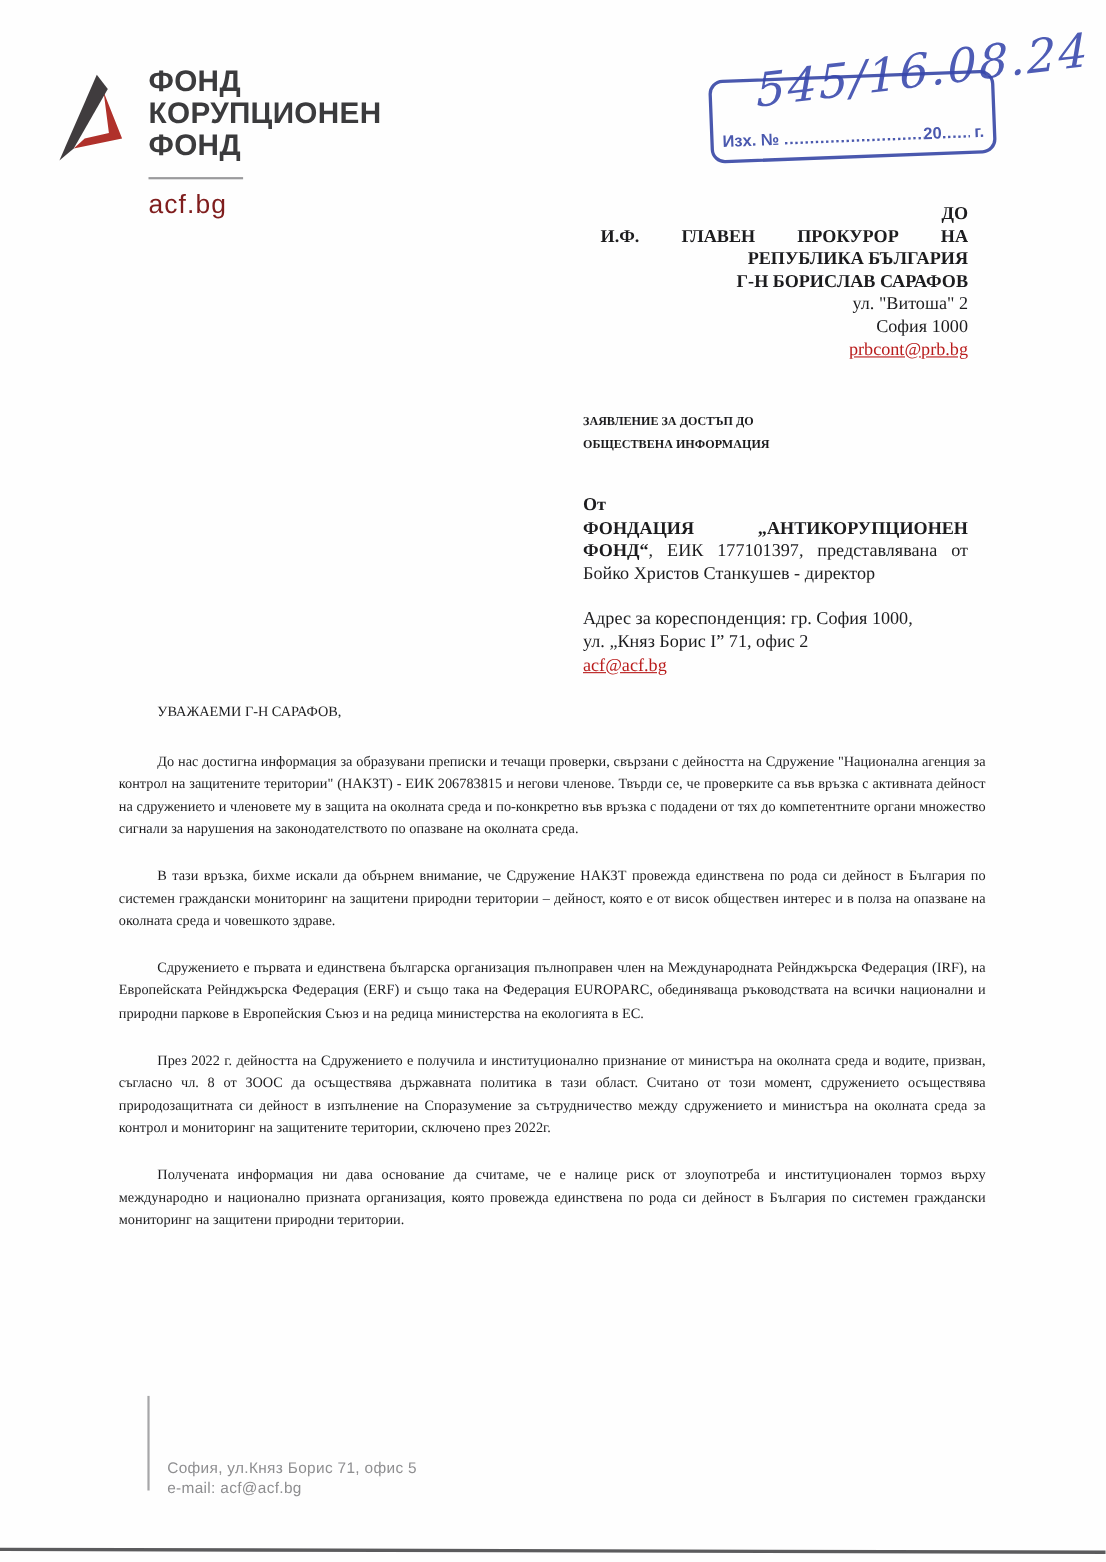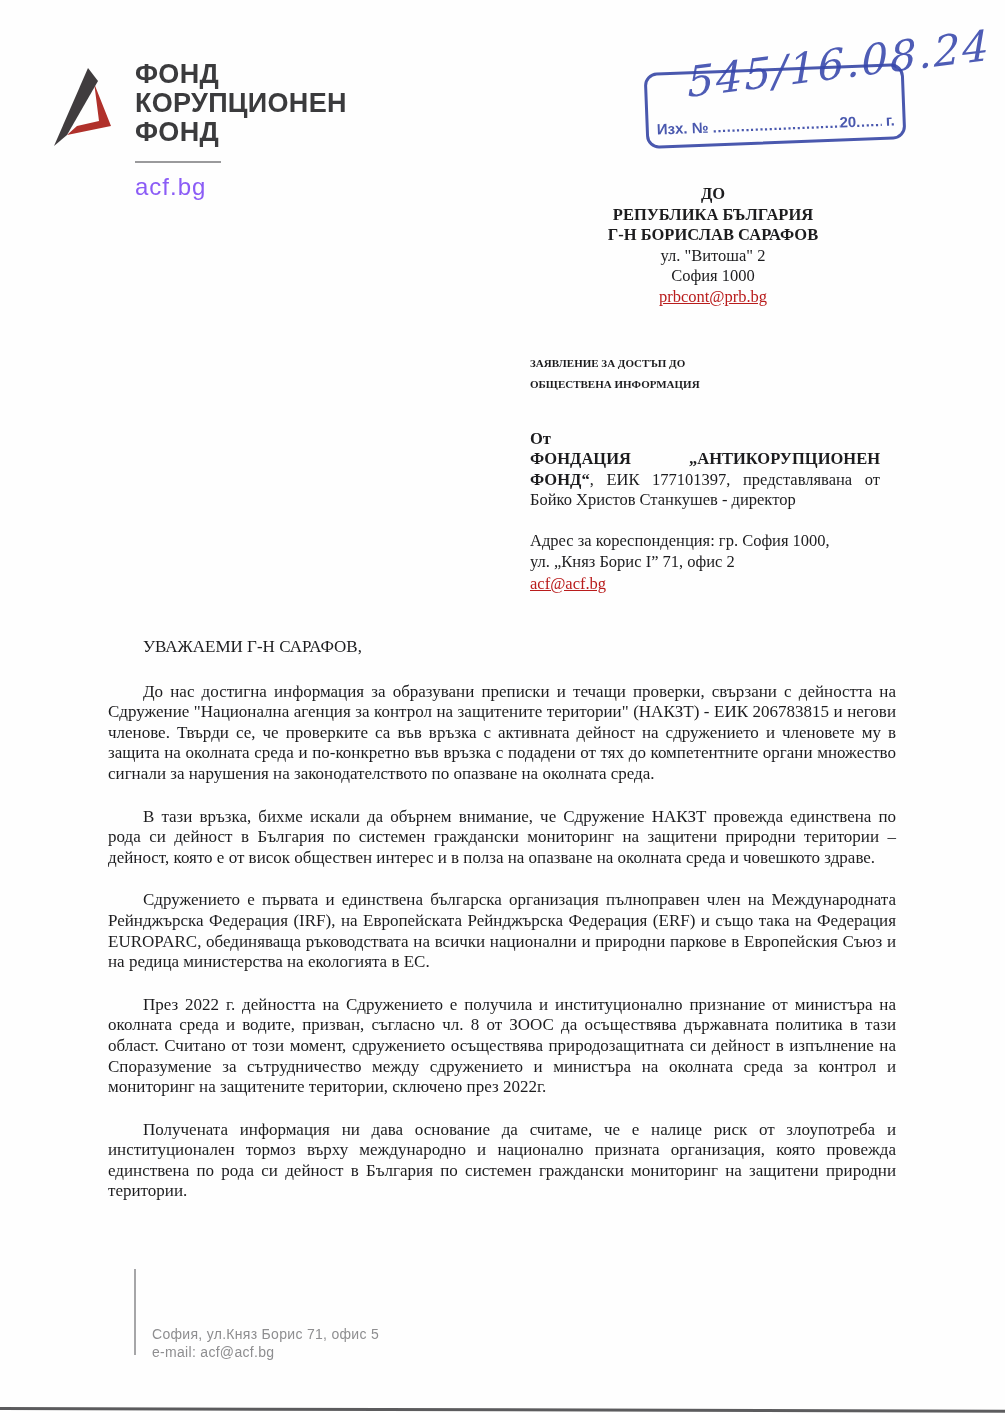--- a/index.html
+++ b/index.html
@@ -17,21 +17,21 @@
   .logo-text {
     position:absolute; left:82px; top:0;
     font-family:"Liberation Sans", sans-serif;
     font-weight:bold; font-size:27px; line-height:29px;
     color:#3b3b3d; letter-spacing:0.3px; white-space:nowrap;
   }
   .logo-rule { position:absolute; left:82px; top:101px; width:86px; height:2px; background:#9a9a9c; }
   .logo-site {
     position:absolute; left:82px; top:113px;
     font-family:"Liberation Sans", sans-serif;
-    font-size:24px; color:#8b5cf6; letter-spacing:1px;text-align:center;
+    font-size:24px; color:#7f1d1d; letter-spacing:1px;text-align:center;
   }
   
   .stamp {
     position:absolute; left:645px; top:68px; width:260px; height:76px;
     border:3px solid #3b4ba8; border-radius:13px;
     transform:rotate(-2.2deg);
     color:#3b4ba8;
     font-family:"Liberation Sans", sans-serif;
     font-weight:bold; font-size:15px;
     display:flex; align-items:flex-end;
@@ -43,32 +43,32 @@
   .stamp-hand {
     position:absolute; left:688px; top:58px;
     font-family:"DejaVu Serif", serif; font-style:italic;
     font-size:42px; color:#3646ac; letter-spacing:2px;
     transform:rotate(-7deg) skewX(-6deg);
     transform-origin:left bottom;
     opacity:0.88; white-space:nowrap;
   }
   
   .right-col { position:absolute; left:530px; top:184px; width:350px; font-size:16.5px; line-height:20.6px; }
-  .recipient div { text-align:center;margin-left:16px; }
+  .recipient div { text-align:right;margin-left:16px; }
   .bold { font-weight:bold; }
   .spread { text-align:justify; text-align-last:justify; }
   .u-link { text-decoration:underline; color:#b91c1c; }
   .subject { margin-top:45px; font-weight:bold; font-size:11px; line-height:21px; }
   .from-block { margin-top:34px; }
   .from-body { text-align:justify; }
   .addr-block { margin-top:19px; line-height:21.5px; }
   
   .letter-body {
     position:absolute; left:108px; top:637px; width:788px;
-    font-size:17px; line-height:20.6px;
+    font-size:13px; line-height:20.6px;
   }
   .salutation { text-indent:35px; margin-bottom:24px; }
   .letter-body p { text-align:justify; text-indent:35px; margin-bottom:22px; }
   
   .footer-rule { position:absolute; left:134px; top:1269px; width:2px; height:86px; background:#a6a6a8; }
   .footer-text {
     position:absolute; left:152px; top:1326px;
     font-family:"Liberation Sans", sans-serif;
     font-size:14px; line-height:17.5px; color:#8e8e90; letter-spacing:0.3px;
   }
@@ -98,20 +98,21 @@
 <div class="stamp">
   <div class="stamp-line">
     <span>Изх. №</span>&nbsp;<span class="stamp-dots">..............................</span><span>20</span><span class="stamp-dots">......</span>&nbsp;<span>г.</span>
   </div>
 </div>
 <div class="stamp-hand">545/16.08.24</div>
 
 <div class="right-col">
   <div class="recipient bold">
     <div>ДО</div>
+    <div class="spread">И.Ф. ГЛАВЕН ПРОКУРОР НА</div>
     <div>РЕПУБЛИКА БЪЛГАРИЯ</div>
     <div>Г-Н БОРИСЛАВ САРАФОВ</div>
     <div style="font-weight:normal">ул. "Витоша" 2</div>
     <div style="font-weight:normal">София 1000</div>
     <div style="font-weight:normal"><span class="u-link">prbcont@prb.bg</span></div>
   </div>
 
   <div class="subject">
     <div>ЗАЯВЛЕНИЕ ЗА ДОСТЪП ДО</div>
     <div>ОБЩЕСТВЕНА ИНФОРМАЦИЯ</div>

